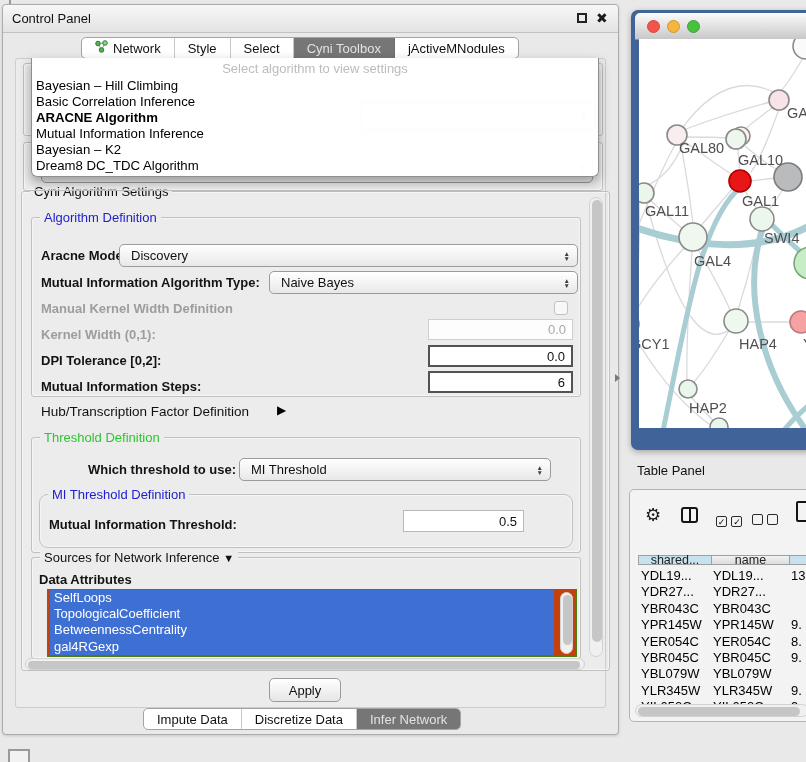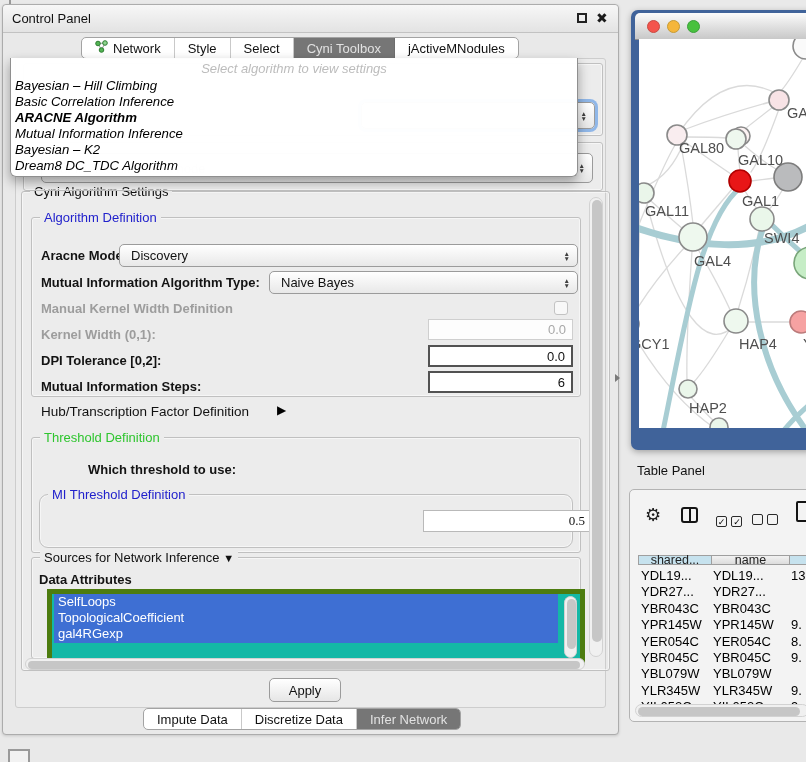--- a/index.html
+++ b/index.html
@@ -30,21 +30,21 @@
   .seg .tab{display:flex;align-items:center;gap:5px;padding:0 13px;font-size:13px;color:#111;border-right:1px solid #c9c9c9;cursor:default;justify-content:space-between;}
   .seg .tab:last-child{border-right:none;}
   .seg .tab.sel{background:#767676;color:#e2e2e2;border-right-color:#6d6d6d;}
   
   .popup{background:rgba(255,255,255,.98);border:1px solid #8f8f8f;border-top:none;border-radius:0 0 6px 6px;
          box-shadow:0 5px 12px rgba(0,0,0,.35);}
   .popup .hint{font-size:13px;color:#bcbcbc;text-align:center;padding-top:3px;}
   .popup .item{font-size:13.2px;color:#000;line-height:16px;padding-left:4px;white-space:nowrap;}
   .popup .item.b{font-weight:bold;}
   
-  .attr-list{background:#14b8a6;border:5px solid #4d7c0f;overflow:hidden;}
+  .attr-list{background:#c2410c;border:1px solid #4d7c0f;overflow:hidden;}
   .attr-item{height:16.2px;line-height:16.2px;color:#fff;font-size:13px;padding-left:4px;margin:0 22px 0 2px;}
   
   .sb-track{background:#f0f0f0;border:1px solid #d2d2d2;border-radius:7px;box-sizing:border-box;}
   .sb-thumb{background:#c6c6c6;border-radius:6px;}
   
   .btn{background:linear-gradient(#ffffff,#e6e6e6);border:1px solid #9b9b9b;border-radius:5px;
        font-size:13px;color:#111;display:flex;align-items:center;justify-content:center;}
   
   .th{border:1px solid #9f9f9f;border-left:none;font-size:12.5px;color:#222;display:flex;align-items:center;justify-content:center;box-sizing:border-box;margin-top:14px;}
   .td{font-size:13px;color:#000;white-space:nowrap;}
@@ -94,21 +94,21 @@
     <div class="abs group" style="left:20px;top:58px;width:578px;height:71px;z-index:1;"></div>
     <div class="abs combo" style="left:358px;top:97px;width:234px;height:27px;z-index:1;box-shadow:0 0 0 3px rgba(95,155,230,.65);">
       <span class="arrows">▲<br>▼</span>
     </div>
     <div class="abs group" style="left:20px;top:137px;width:578px;height:47px;z-index:1;"></div>
     <div class="abs combo" style="left:38px;top:148px;width:552px;height:30px;z-index:1;color:#a9a9a9;">
       <span>gal-filtered.sif default node</span>
       <span class="arrows">▲<br>▼</span>
     </div>
 
-    <div class="abs popup" style="left:7px;top:53px;width:566px;height:118px;z-index:5;font-style:italic;">
+    <div class="abs popup" style="left:28px;top:53px;width:566px;height:118px;z-index:5;">
       <div class="hint">Select algorithm to view settings</div>
       <div id="popupItems" style="margin-top:2px;">
           <div class="item">Bayesian – Hill Climbing</div>
           <div class="item">Basic Correlation Inference</div>
           <div class="item b">ARACNE Algorithm</div>
           <div class="item">Mutual Information Inference</div>
           <div class="item">Bayesian – K2</div>
           <div class="item">Dream8 DC_TDC Algorithm</div>
         </div>
     </div>
@@ -139,36 +139,42 @@
     <span class="abs lbl" style="left:38px;top:374px;">Mutual Information Steps:</span>
     <input class="abs field dark" style="left: 425px; top: 366px; width: 145px; height: 22px;" value="6">
 
     <span class="abs plain" style="left:38px;top:399px;">Hub/Transcription Factor Definition</span>
     <span class="abs" style="left:274px;top:398px;font-size:12px;color:#000;">▶</span>
 
     <div class="abs group" style="left:28px;top:432px;width:548px;height:114px;">
       <span class="legend green">Threshold Definition</span>
     </div>
     <span class="abs lbl" style="left:85px;top:457px;">Which threshold to use:</span>
+    <div class="abs combo" style="left:236px;top:453px;width:312px;height:23px;">
+      <span>MI Threshold</span>
+      <span class="arrows">▲<br>▼</span>
+    </div>
     <div class="abs group" style="left:36px;top:489px;width:532px;height:52px;border-radius:9px;">
       <span class="legend blue">MI Threshold Definition</span>
     </div>
-    <input class="abs field" style="left: 420px; top: 505px; width: 169px; height: 22px; font-family: Liberation Serif, serif;" value="0.5">
+    <span class="abs lbl" style="left:46px;top:512px;">Mutual Information Threshold:</span>
+    <input class="abs field" style="left: 400px; top: 505px; width: 121px; height: 22px;" value="0.5">
 
     <div class="abs group" style="left:28px;top:552px;width:548px;height:100px;">
       <span class="legend">
         <span>Sources for Network Inference</span>
         <span style="font-size:11px;">▼</span>
       </span>
     </div>
     <span class="abs lbl" style="left:36px;top:567px;">Data Attributes</span>
     <div class="abs attr-list" style="left:44px;top:584px;width:528px;height:66px;">
       <div id="attrItems">
           <div class="attr-item" style="background: rgb(62, 111, 211);">SelfLoops</div>
           <div class="attr-item" style="background: rgb(62, 111, 211);">TopologicalCoefficient</div>
+          <div class="attr-item" style="background: rgb(62, 111, 211);">BetweennessCentrality</div>
           <div class="attr-item" style="background: rgb(62, 111, 211);">gal4RGexp</div>
         </div>
       <div class="abs sb-track" style="right:3px;top:2px;width:13px;height:62px;">
         <div class="sb-thumb" style="position:absolute;left:1.5px;top:2px;width:9px;height:50px;"></div>
       </div>
     </div>
 
     <div class="abs sb-track" style="left:586px;top:192px;width:14px;height:460px;">
       <div class="sb-thumb" style="position:absolute;left:1.5px;top:2px;width:10px;height:442px;"></div>
     </div>

